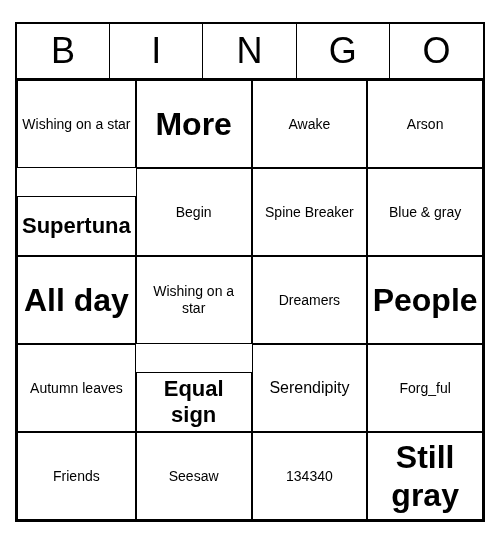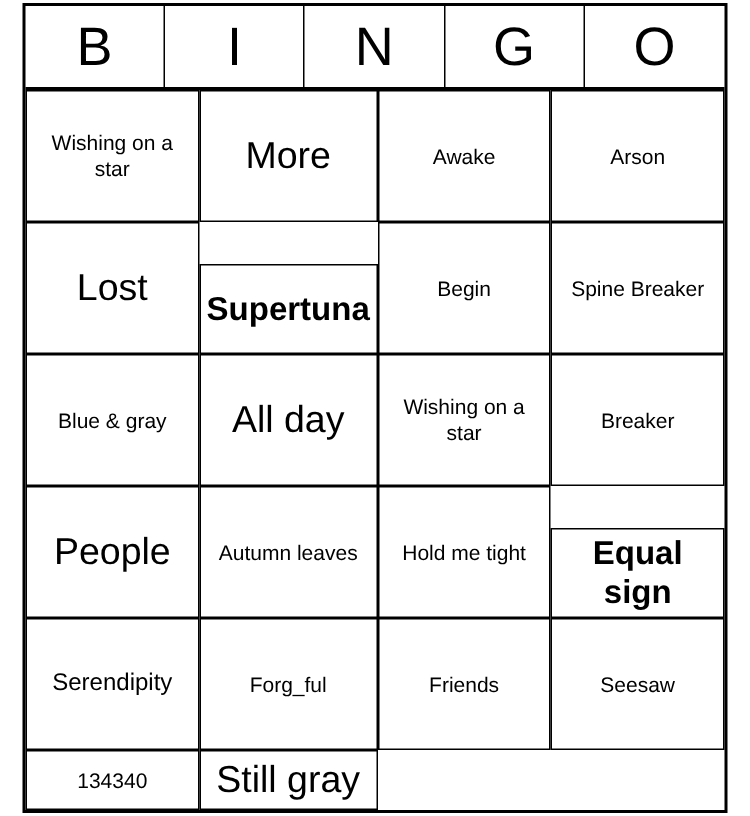--- a/index.html
+++ b/index.html
@@ -52,22 +52,22 @@
       display: flex;
       align-items: center;
       justify-content: center;
       text-align: center;
       padding: 4px;
       font-size: 14px;
       line-height: 1.2;
     }
 
     .bingo-cell.large-text {
-      font-size: 25px;
-      font-weight: normal;
+      font-size: 32px;
+      font-weight: bold;
     }
 
     .bingo-cell.medium-large {
       font-size: 22px;
       font-weight: bold;
       margin-top: 28px;
     }
 
     .bingo-cell.small-text {
       font-size: 16px;
@@ -82,31 +82,29 @@
       <div class="bingo-header-cell">I</div>
       <div class="bingo-header-cell">N</div>
       <div class="bingo-header-cell">G</div>
       <div class="bingo-header-cell">O</div>
     </div>
   <div class="bingo-grid">
   <div class="bingo-cell">Wishing on a star</div>
       <div class="bingo-cell large-text">More</div>
       <div class="bingo-cell">Awake</div>
       <div class="bingo-cell">Arson</div>
-      <div class="bingo-cell large-text">Lost</div>
       <div class="bingo-cell medium-large">Supertuna</div>
       <div class="bingo-cell">Begin</div>
       <div class="bingo-cell">Spine Breaker</div>
       <div class="bingo-cell">Blue &amp; gray</div>
       <div class="bingo-cell large-text">All day</div>
       <div class="bingo-cell">Wishing on a star</div>
-      <div class="bingo-cell">Breaker</div>
+      <div class="bingo-cell">Dreamers</div>
       <div class="bingo-cell large-text">People</div>
       <div class="bingo-cell">Autumn leaves</div>
-      <div class="bingo-cell">Hold me tight</div>
       <div class="bingo-cell medium-large">Equal sign</div>
       <div class="bingo-cell small-text">Serendipity</div>
       <div class="bingo-cell">Forg_ful</div>
       <div class="bingo-cell">Friends</div>
       <div class="bingo-cell">Seesaw</div>
       <div class="bingo-cell">134340</div>
       <div class="bingo-cell large-text">Still gray</div>
     </div>
 </div>
 

